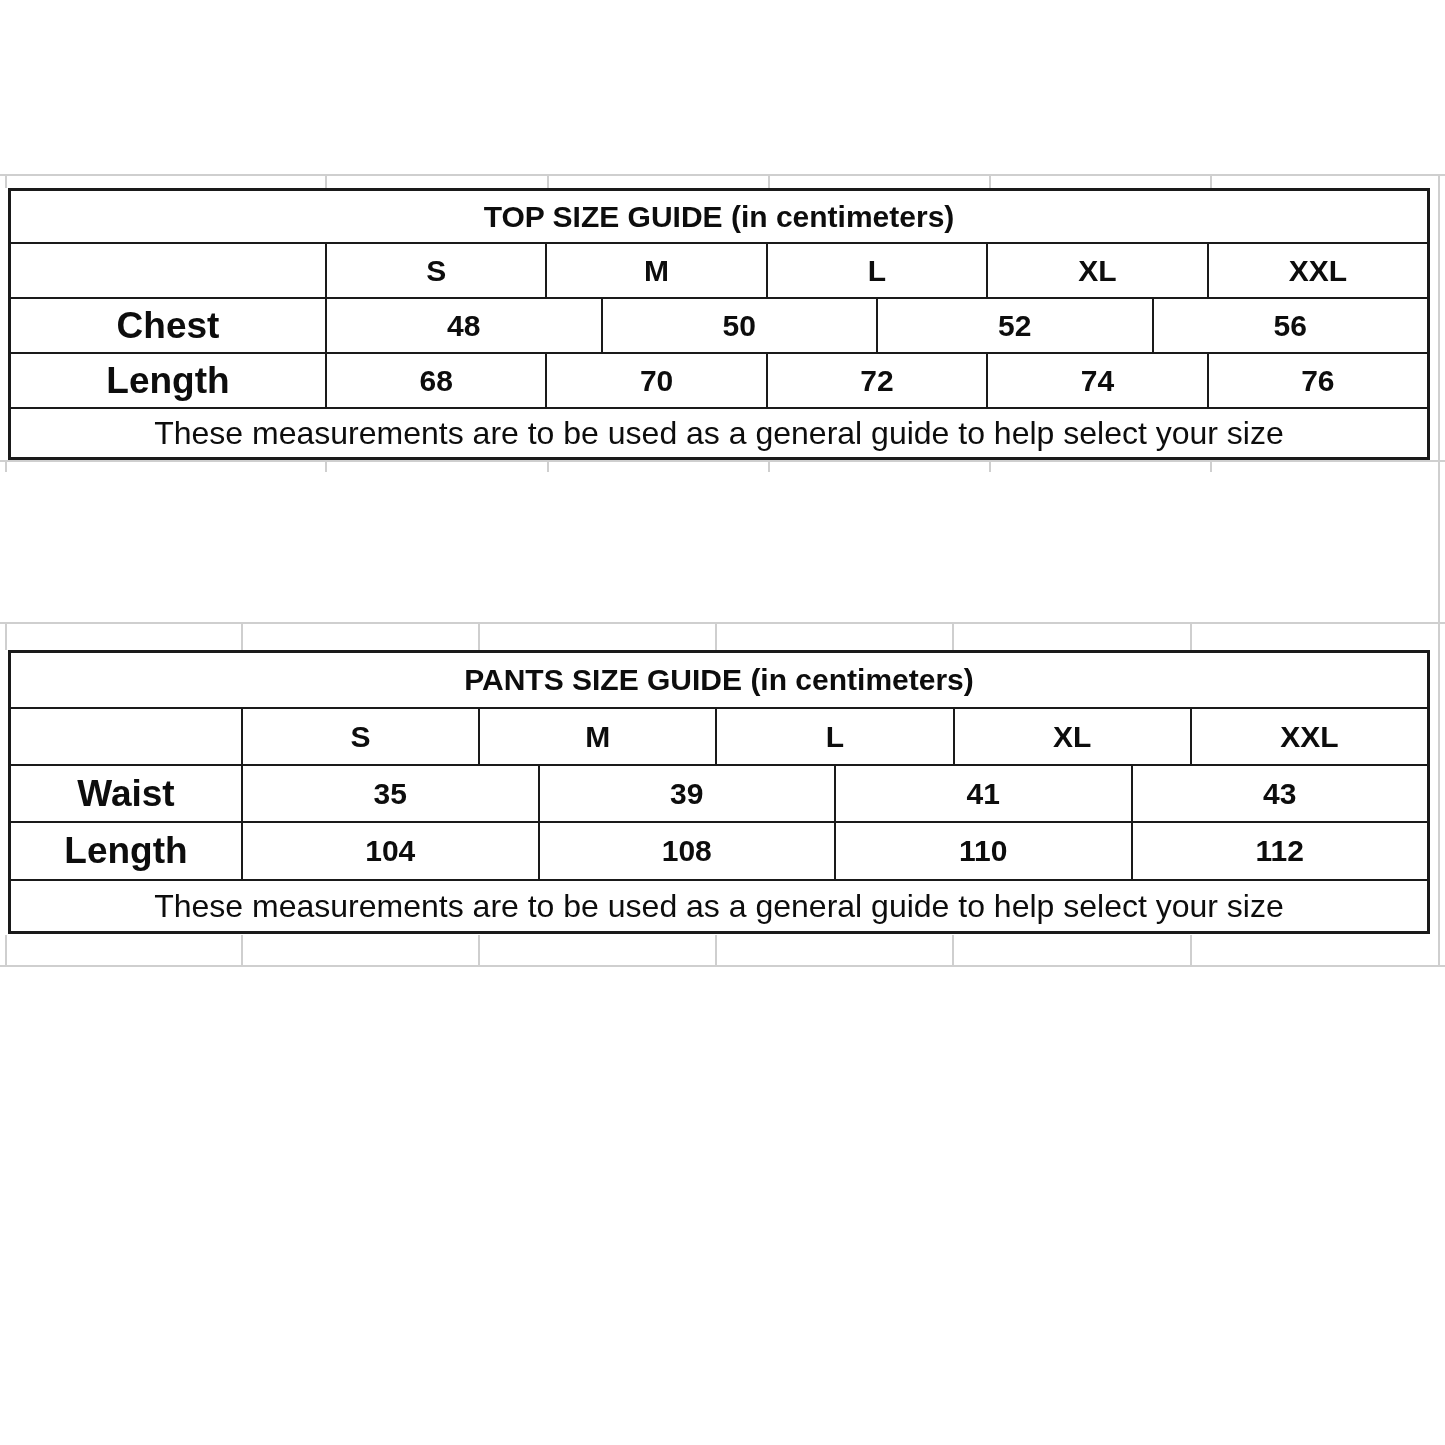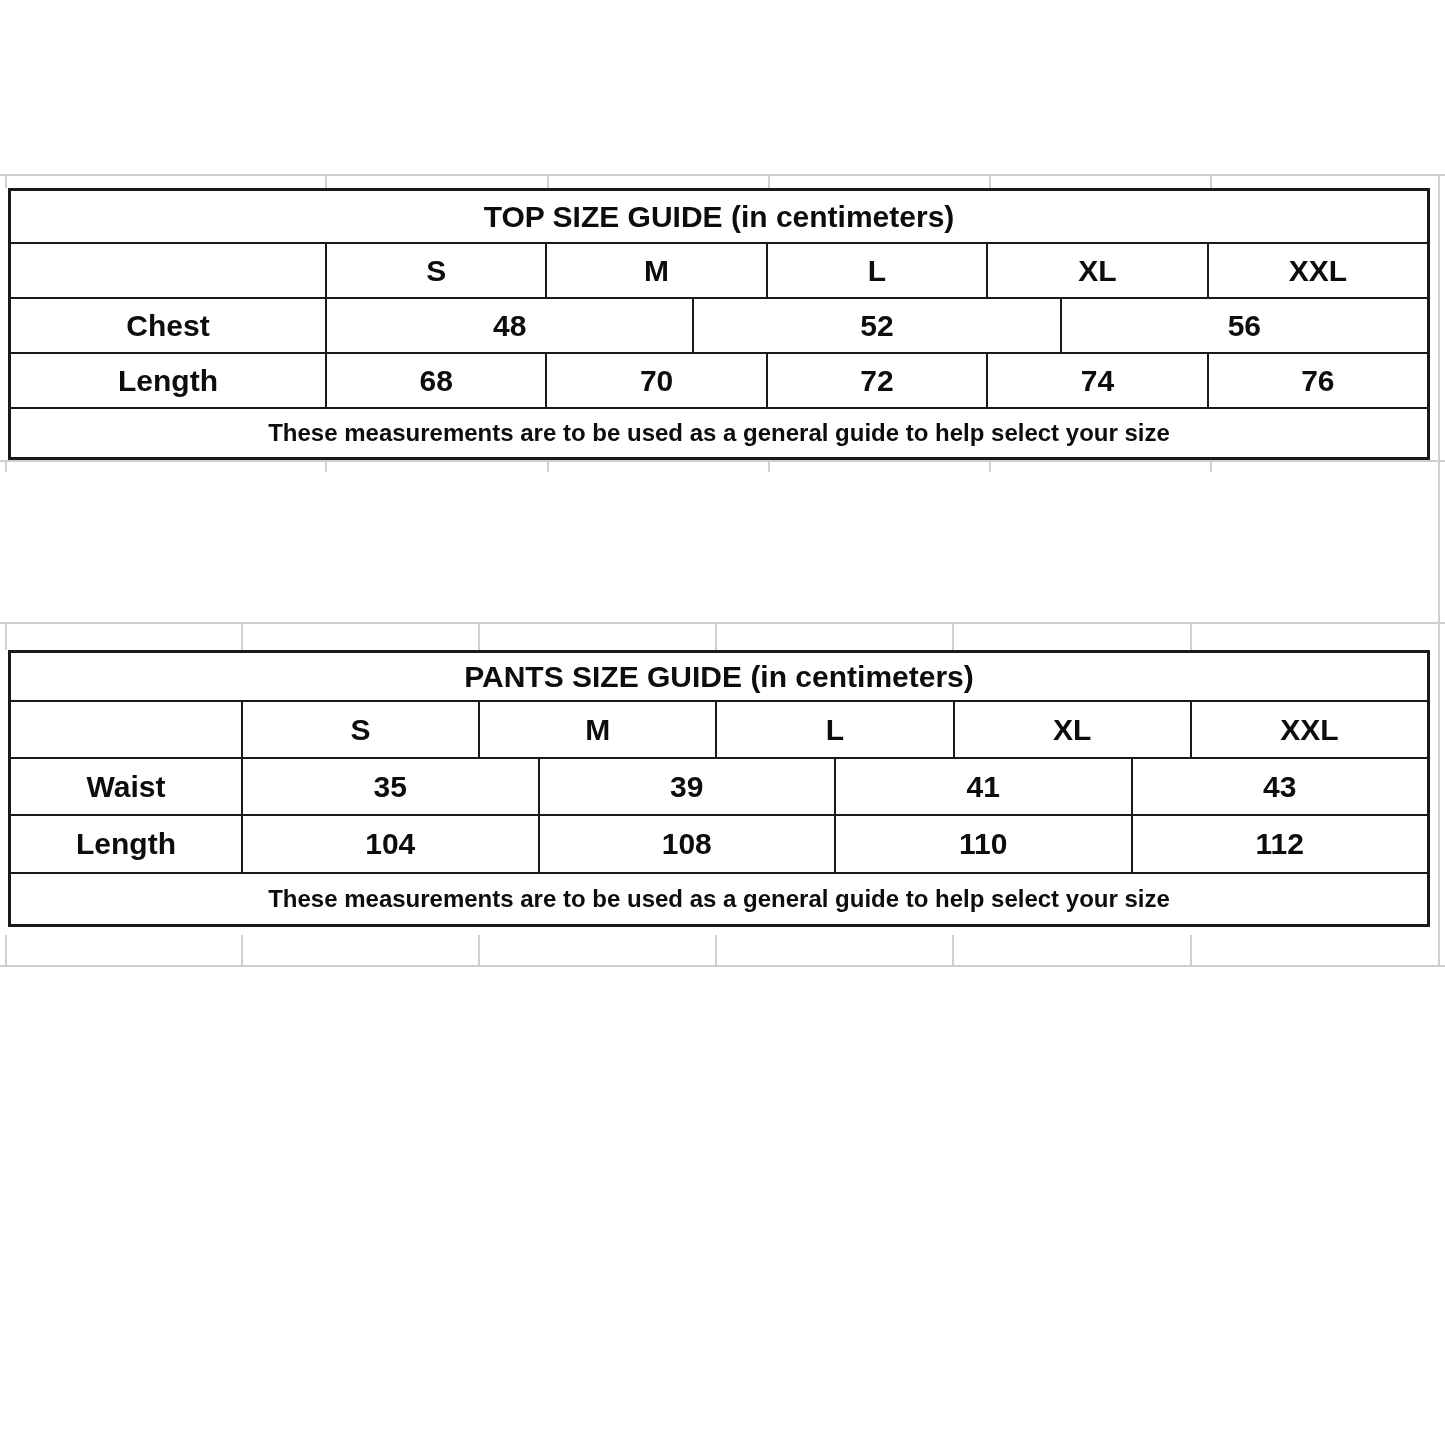--- a/index.html
+++ b/index.html
@@ -36,25 +36,25 @@
   .trow + .trow { border-top: 2px solid var(--bc); }
   .cell {
     display: flex;
     align-items: center;
     justify-content: center;
     box-sizing: border-box;
     overflow: hidden;
     white-space: nowrap;
   }
   .cell + .cell { border-left: 2px solid var(--bc); }
-  .label-cell { flex: 0 0 var(--labelw); font-weight: bold; font-size: 30px; }
+  .label-cell { flex: 0 0 var(--labelw); font-weight: bold; font-size: 37px; }
   .size-cell  { flex: 1; font-weight: bold; font-size: 30px; }
   .span-cell  { flex: 1; }
   .title-cell { font-weight: bold; font-size: 30px; }
-  .note-cell  { font-weight: bold; font-size: 24px; }
+  .note-cell  { font-weight: normal; font-size: 32px; }
 </style>
 </head>
 <body style="--bc: #1a1a1a; --grid: #cfcfcf; --txt: #0d0d0d; background: rgb(255, 255, 255);">
 
 <div id="canvas">
 
   <div id="gridlines">
       <div class="gline" style="left: 0px; top: 174px; width: 1445px; height: 2px;"></div>
       <div class="gline" style="left: 0px; top: 460px; width: 1445px; height: 2px;"></div>
       <div class="gline" style="left: 0px; top: 622px; width: 1445px; height: 2px;"></div>
@@ -98,38 +98,39 @@
       <div class="cell label-cell"></div>
       <div class="cell size-cell">S</div>
       <div class="cell size-cell">M</div>
       <div class="cell size-cell">L</div>
       <div class="cell size-cell">XL</div>
       <div class="cell size-cell">XXL</div>
     </div>
     <div class="trow" style="height:53px;">
       <div class="cell label-cell">Chest</div>
       <div class="cell size-cell">48</div>
+      <div class="cell size-cell">50</div>
       <div class="cell size-cell">52</div>
       <div class="cell size-cell">56</div>
     </div>
     <div class="trow" style="height:53px;">
       <div class="cell label-cell">Length</div>
       <div class="cell size-cell">68</div>
       <div class="cell size-cell">70</div>
       <div class="cell size-cell">72</div>
       <div class="cell size-cell">74</div>
       <div class="cell size-cell">76</div>
     </div>
     <div class="trow" style="height:48px;">
       <div class="cell span-cell note-cell">These measurements are to be used as a general guide to help select your size</div>
     </div>
   </div>
 
   <div class="tbl" style="top:650px; --labelw:230px;">
-    <div class="trow" style="height:47px;">
+    <div class="trow" style="height:54px;">
       <div class="cell span-cell title-cell">PANTS SIZE GUIDE (in centimeters)</div>
     </div>
     <div class="trow" style="height:55px;">
       <div class="cell label-cell"></div>
       <div class="cell size-cell">S</div>
       <div class="cell size-cell">M</div>
       <div class="cell size-cell">L</div>
       <div class="cell size-cell">XL</div>
       <div class="cell size-cell">XXL</div>
     </div>

